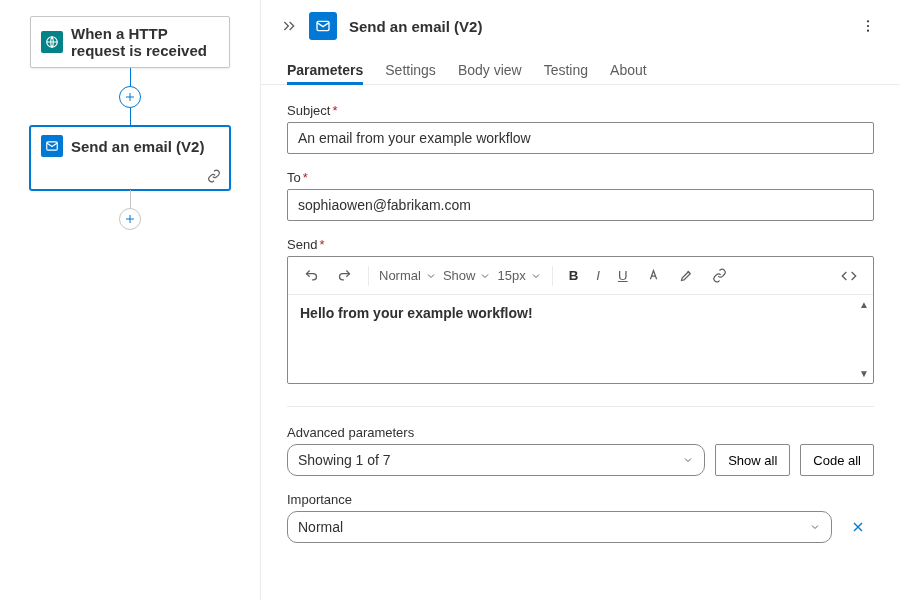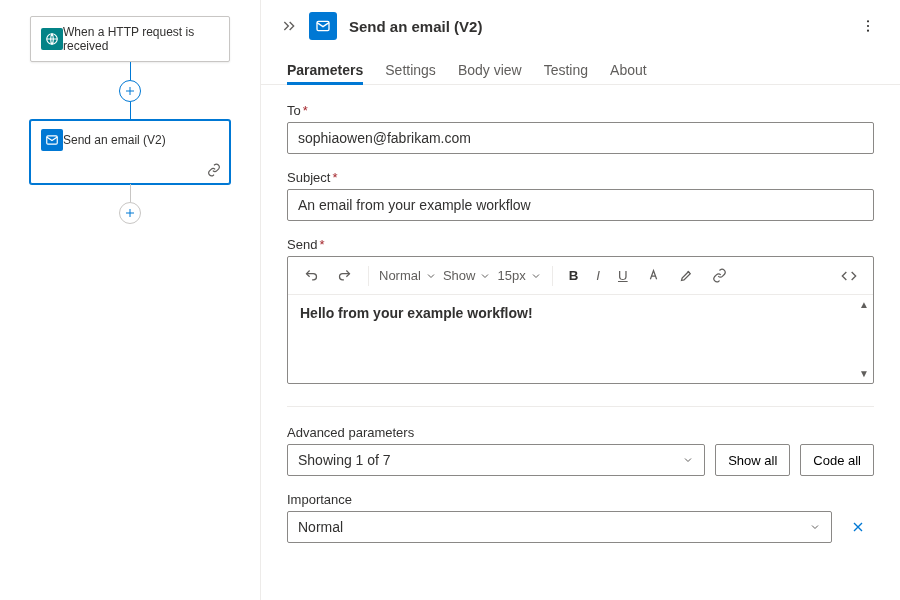--- a/index.html
+++ b/index.html
@@ -23,23 +23,23 @@
   .node {
     width: 200px;
     border: 1px solid #c8c6c4;
     border-radius: 2px;
     background: #fff;
     box-shadow: 0 1px 2px rgba(0,0,0,0.08);
     margin: 0 auto;
   }
   .node.selected { border: 1px solid #0078d4; box-shadow: 0 0 0 1px #0078d4; }
   .node-head {
-    display: flex; align-items: center; gap: 0;
+    display: flex; align-items: center; gap: 8px;
     padding: 8px 10px;
-    font-size: 12px; font-weight: 400; color: #323130;
+    font-size: 15px; font-weight: 700; color: #323130;
   }
   .node-icon {
     width: 22px; height: 22px; border-radius: 2px;
     display: flex; align-items: center; justify-content: center;
     flex-shrink: 0;
   }
   .node-icon.teal { background: #038387; color: #fff; }
   .node-icon.blue { background: #0078d4; color: #fff; }
   .node-footer {
     display:flex; justify-content:flex-end; padding: 4px 8px 6px 8px;
@@ -119,21 +119,21 @@
   }
   .scroll-up, .scroll-down {
     position:absolute; right:4px; color:#605e5c; font-size:10px;
   }
   .scroll-up { top:4px; } .scroll-down { bottom:4px; }
 
   hr.divider { border:none; border-top:1px solid #edebe9; margin: 22px 0 18px 0; }
 
   .adv-row { display:flex; gap:10px; align-items:center; }
   .select-like {
-    flex:1; height:32px; border:1px solid #8a8886; border-radius:2px;
+    flex:1; height:32px; border:1px solid #8a8886; border-radius:10px;
     display:flex; align-items:center; justify-content:space-between;
     padding:0 10px; font-size:14px; cursor:pointer;
   }
   .btn-sm {
     height:32px; padding:0 12px;
     border:1px solid #8a8886; border-radius:2px; background:#fff;
     font-size:13px; cursor:pointer;
   }
   .imp-row { display:flex; gap:10px; align-items:center; }
   .close-x {
@@ -231,30 +231,30 @@
       <div class="tab">Settings</div>
       <div class="tab">Body view</div>
       <div class="tab">Testing</div>
       <div class="tab">About</div>
     </div>
 
     <div class="form-area">
 
       <div class="field">
         <label class="label">
+          <span>Subject</span><span class="req">*</span>
+        </label>
+        <input class="text-input" type="text" value="An email from your example workflow" style="">
+      </div>
+
+      <div class="field">
+        <label class="label">
           <span>To</span><span class="req">*</span>
         </label>
         <input class="text-input" type="text" value="sophiaowen@fabrikam.com" style="">
-      </div>
-
-      <div class="field">
-        <label class="label">
-          <span>Subject</span><span class="req">*</span>
-        </label>
-        <input class="text-input" type="text" value="An email from your example workflow" style="">
       </div>
 
       <div class="field">
         <label class="label">
           <span>Send</span><span class="req">*</span>
         </label>
         <div class="body-box">
           <div class="toolbar">
             <button class="tb-btn">
               <svg width="15" height="15" viewBox="0 0 24 24" fill="none" stroke="currentColor" stroke-width="2">

